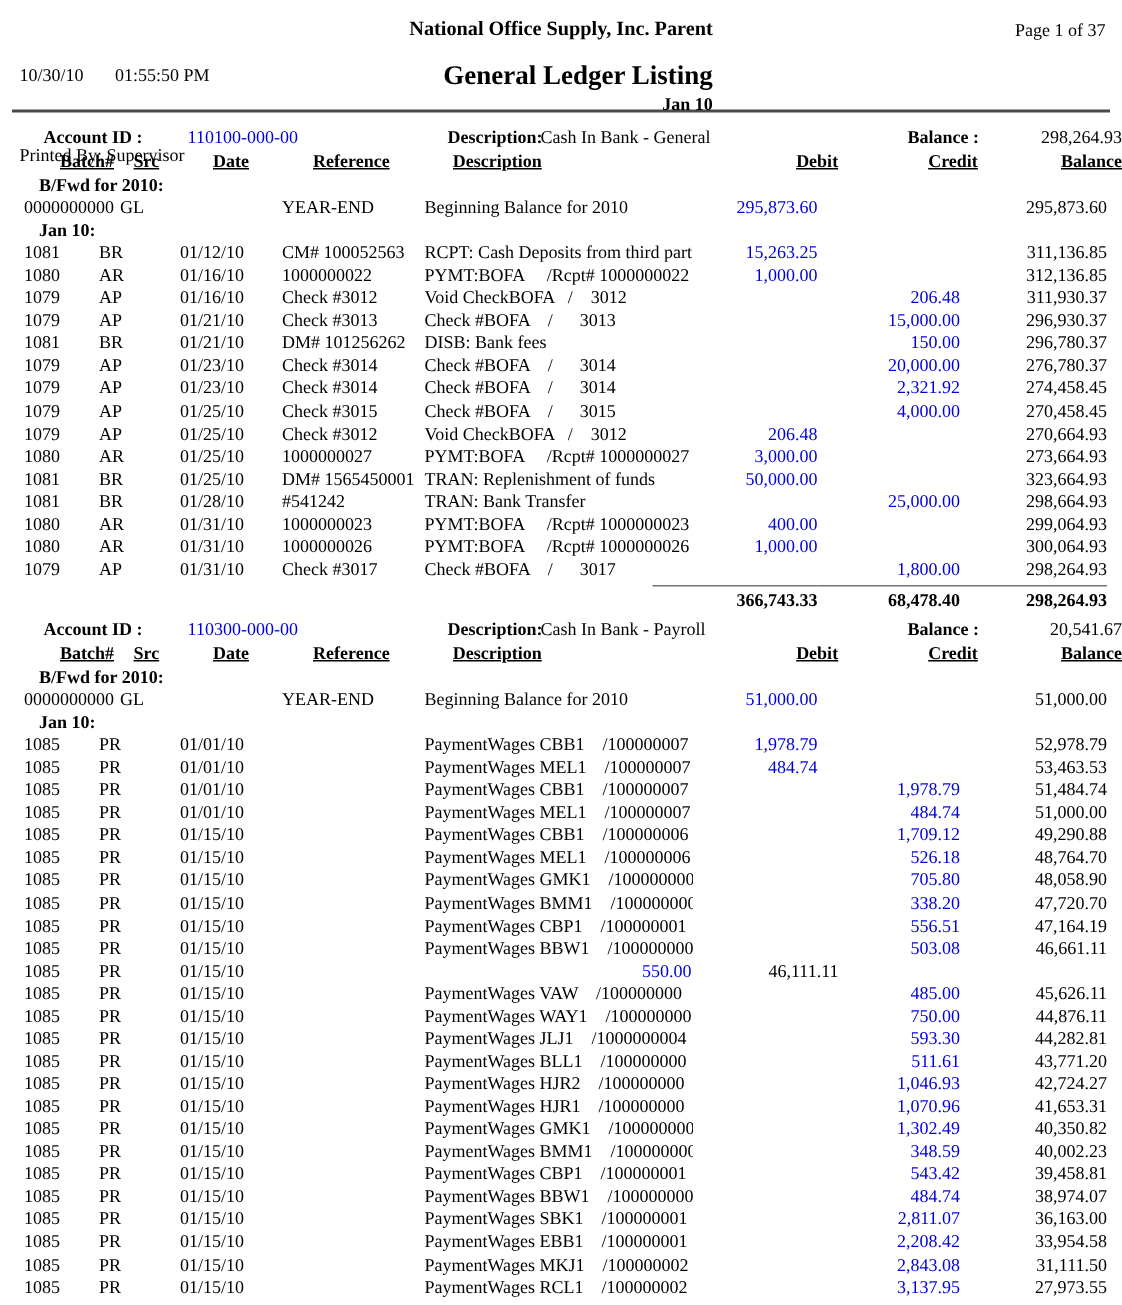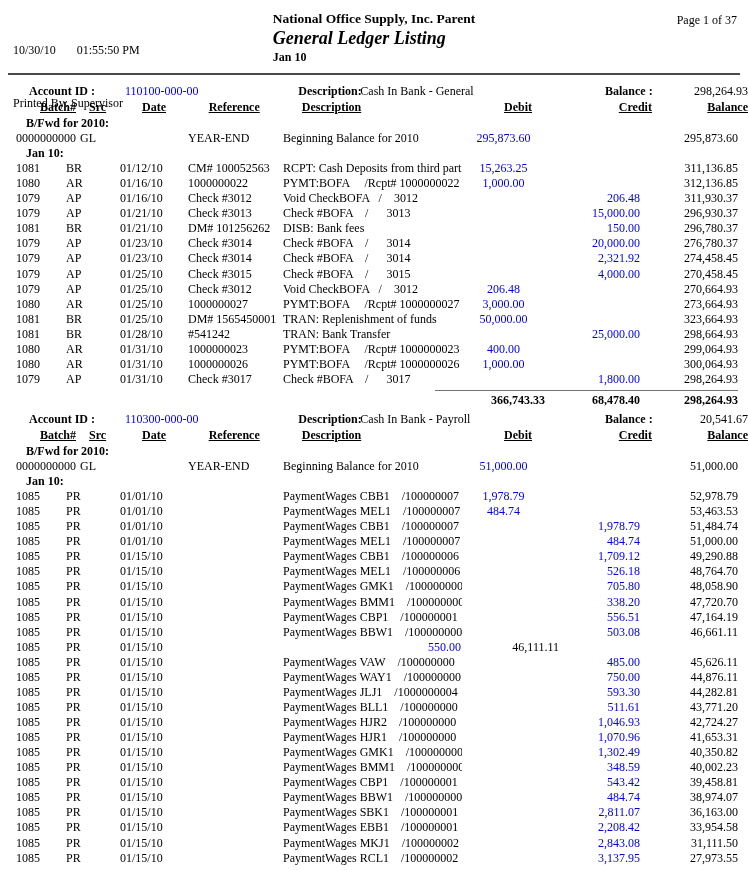--- a/index.html
+++ b/index.html
@@ -5,23 +5,23 @@
   html,body{margin:0;padding:0;background:#fff;}
   body{width:748px;height:870px;overflow:hidden;
        font-family:"Liberation Serif","DejaVu Serif",serif;color:#000;}
   .page{position:relative;width:748px;height:870px;background:#fff;}
 
   
   .hdr{position:relative;height:73px;}
   .hdr-left{position:absolute;left:13px;top:13px;font-size:12px;white-space:pre;}
   .hdr-left .time{margin-left:21px;}
   .hdr-left .line2{margin-top:8px;}
-  .hdr-center{position:absolute;left:50%;transform:translateX(-50%);top:11px;text-align:left;white-space:nowrap;}
+  .hdr-center{position:absolute;left:50%;transform:translateX(-50%);top:11px;text-align:right;white-space:nowrap;}
   .company{font-size:13.5px;font-weight:bold;}
-  .title{font-size:18px;font-weight:bold;margin-top:1px;font-style:italic;}
+  .title{font-size:18px;font-weight:bold;margin-top:13px;}
   .period{font-size:12px;font-weight:bold;margin-top:1px;}
   .hdr-right{position:absolute;right:11px;top:13px;font-size:12px;}
   .rule{margin:0 8px;border-top:2px solid #4a4a4a;height:0;}
 
   
   #accounts{margin-top:9px;}
   .acct-section{margin-top:2px;}
   .acct-line{display:flex;padding-left:29px;height:16px;line-height:15px;font-size:12px;white-space:pre;}
   .al-label{width:97px;font-weight:bold;}
   .al-acct{width:175px;color:var(--link,#0000dd);}
@@ -29,21 +29,21 @@
   .al-dvalue{width:247px;}
   .al-blabel{width:44px;font-weight:bold;text-align:right;}
   .al-bvalue{width:100px;text-align:right;}
 
   .row{display:flex;padding-left:13px;height:15.07px;line-height:15.07px;font-size:12px;white-space:pre;}
   .c-batch{width:53px;padding-left:3px;box-sizing:border-box;}
   .c-src{width:54px;}
   .c-date{width:68px;}
   .c-ref{width:95px;}
   .c-desc{width:179px;overflow:hidden;}
-  .c-debit{width:83px;text-align:center;}
+  .c-debit{width:83px;text-align:right;}
   .c-credit{width:95px;text-align:right;}
   .c-bal{width:98px;text-align:right;}
 
   .hdr-row{height:16px;line-height:15px;font-weight:bold;margin-left:24px;}
   .hdr-row .ul{text-decoration:underline;}
   .group-label{padding-left:26px;height:15px;line-height:15px;font-size:12px;font-weight:bold;}
   .bfwd .c-src{padding-left:14px;box-sizing:border-box;width:54px;}
   .amt{color:var(--link,#0000dd);}
   .totals{display:flex;padding-left:13px;margin-top:3px;height:20px;font-size:12px;font-weight:bold;}
   .t-spacer{width:422px;}

